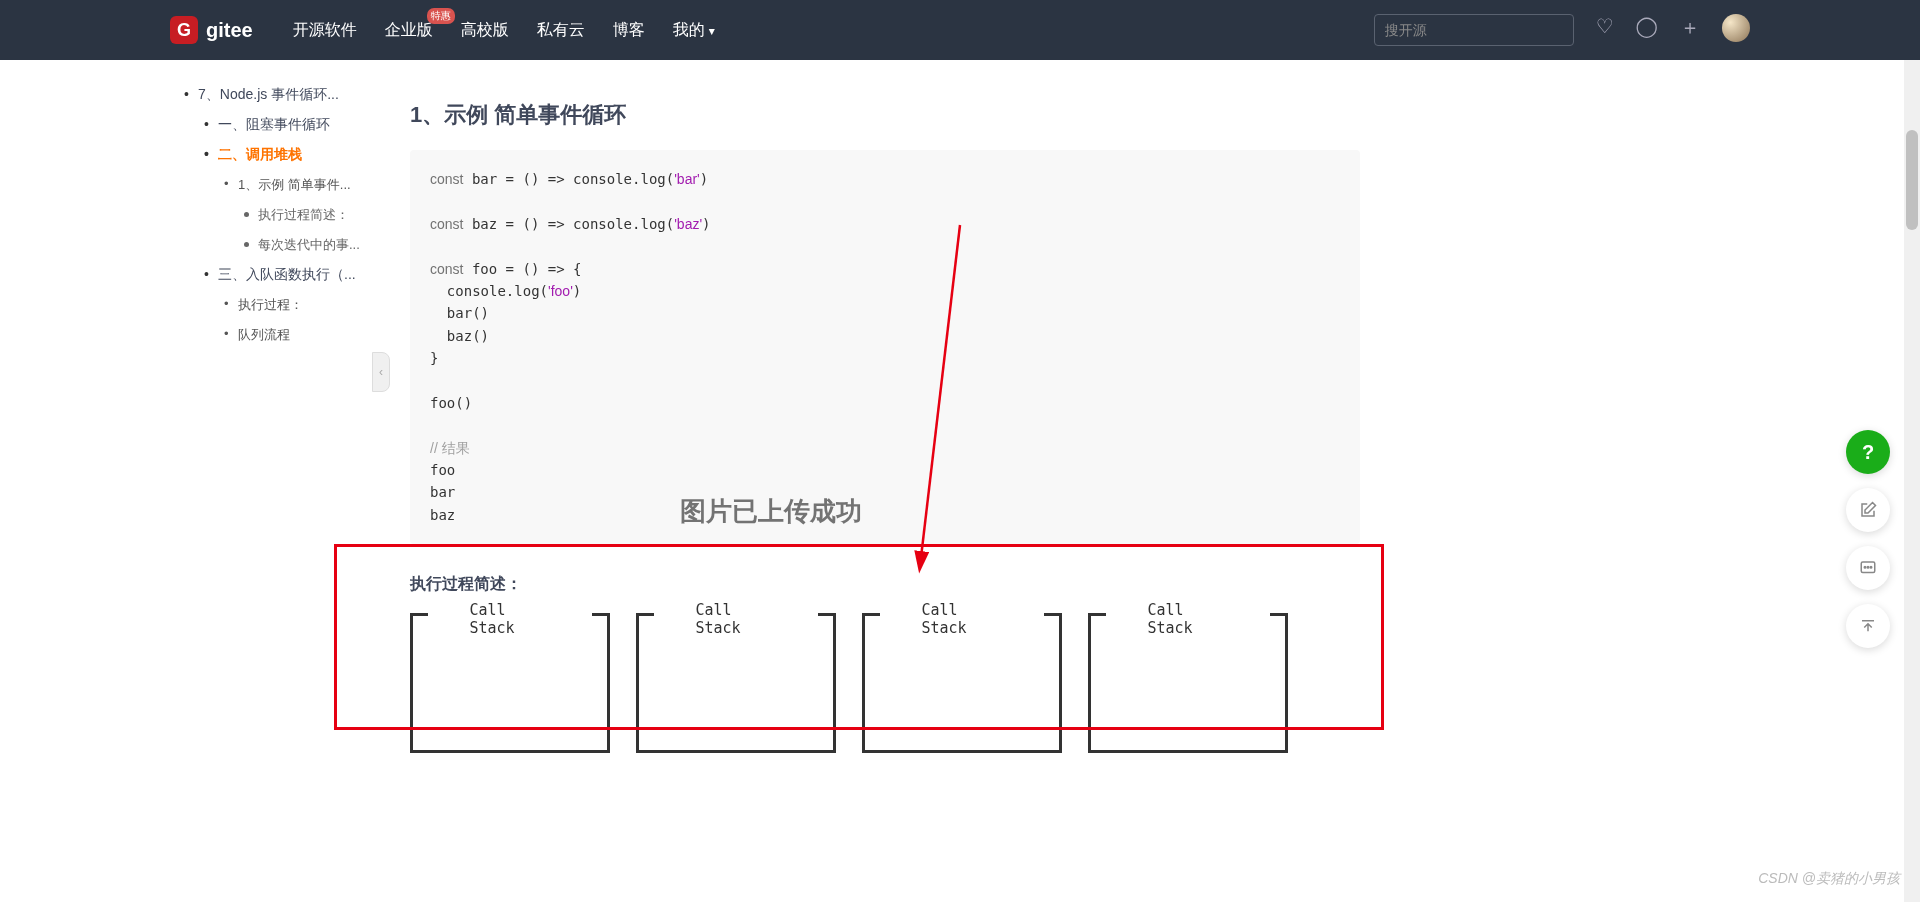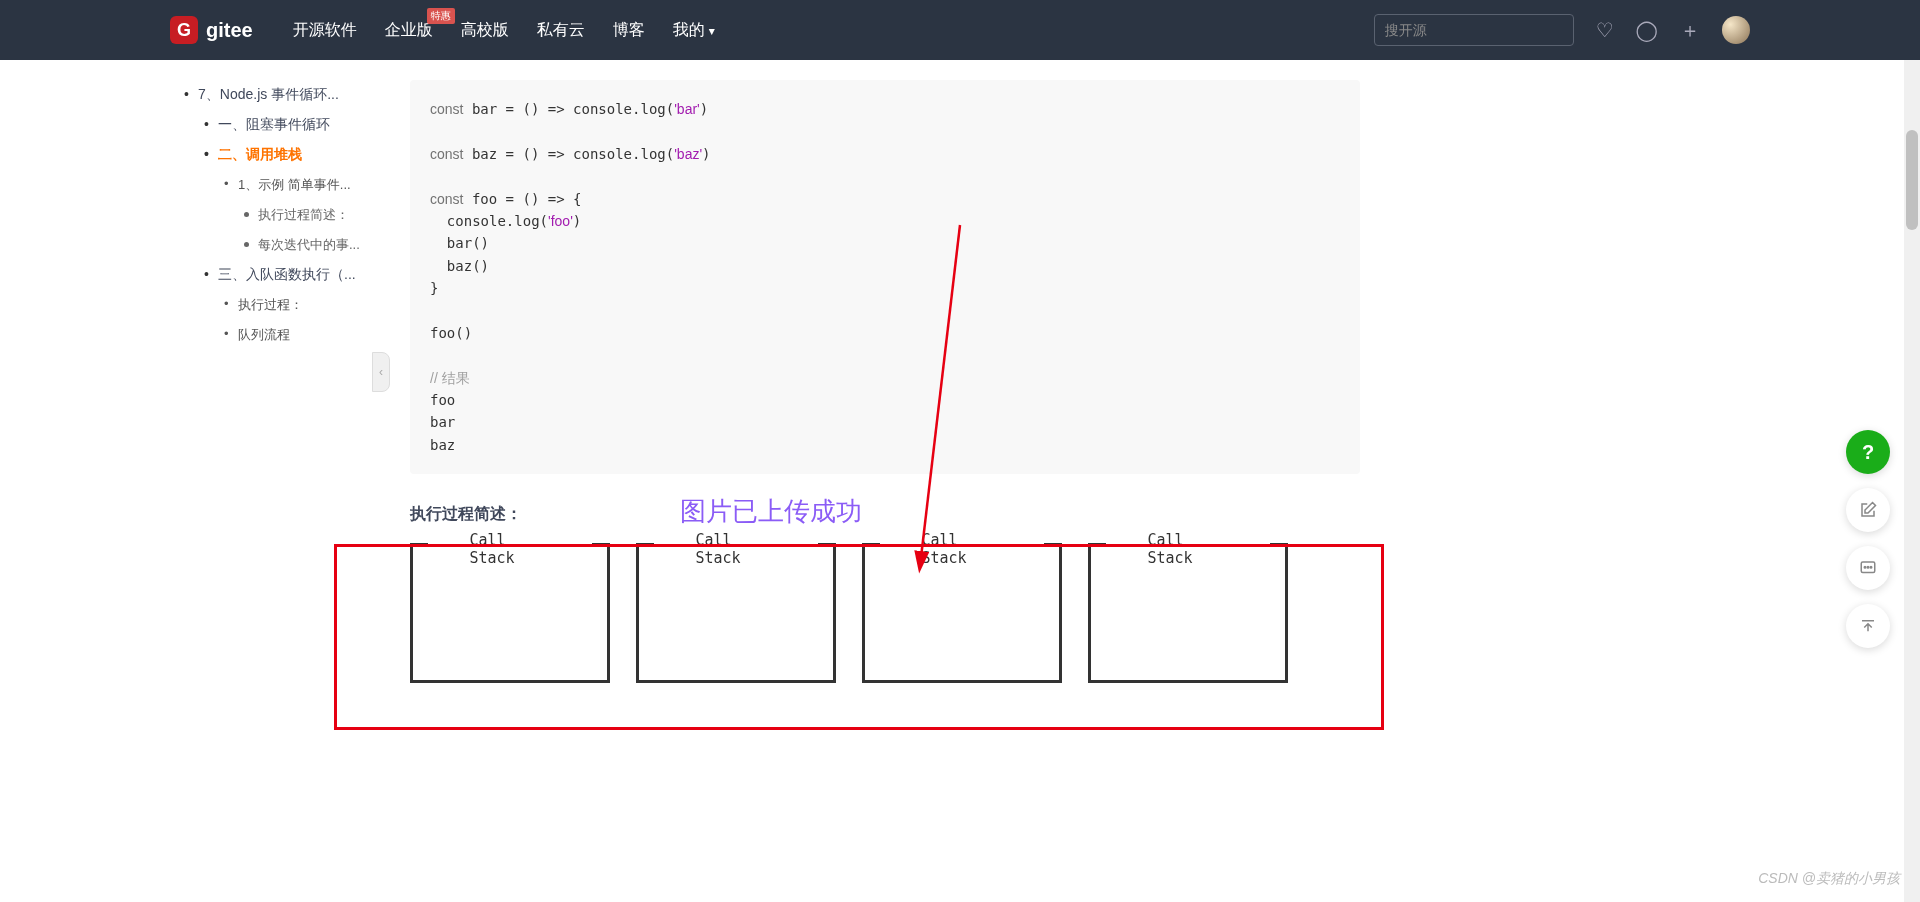--- a/index.html
+++ b/index.html
@@ -3,23 +3,23 @@
 <meta charset="utf-8">
 <style>
 *{margin:0;padding:0;box-sizing:border-box;font-family:-apple-system,BlinkMacSystemFont,"Segoe UI","PingFang SC","Microsoft YaHei",sans-serif}
 body{background:#fff;color:#333;width:1920px;height:902px;overflow:hidden;position:relative}
 .topbar{height:60px;background:#2b3442;display:flex;align-items:center;padding:0 20px;color:#fff}
 .logo-box{display:flex;align-items:center;gap:8px;margin-left:150px}
 .logo-icon{width:28px;height:28px;background:#c71d23;border-radius:6px;display:flex;align-items:center;justify-content:center;color:#fff;font-weight:bold;font-size:18px}
 .logo-text{font-size:20px;font-weight:600;color:#fff}
 .nav{display:flex;gap:28px;margin-left:40px;font-size:16px}
 .nav-item{color:#fff;cursor:pointer;position:relative}
-.nav-badge{position:absolute;top:-12px;right:-22px;background:#d9534f;color:#fff;font-size:10px;padding:1px 4px;border-radius:2px}
+.nav-badge{position:absolute;top:-12px;right:-22px;background:#d9534f;color:#fff;font-size:10px;padding:1px 4px;border-radius:7px}
 .nav-caret::after{content:"▾";margin-left:4px;font-size:12px}
-.search-wrap{margin-left:auto;display:flex;align-items:center;gap:22px}
+.search-wrap{margin-left:auto;display:flex;gap:22px}
 .search-input{width:200px;height:32px;background:transparent;border:1px solid #5a6270;border-radius:4px;padding:0 10px;color:#fff;font-size:14px}
 .search-input::placeholder{color:#888}
 .top-icon{color:#aab;font-size:20px;cursor:pointer}
 .avatar{width:28px;height:28px;border-radius:50%;background:radial-gradient(circle at 30% 30%,#f5e6c8,#8b7355);margin-right:150px}
 .page{display:flex;height:750px;padding-left:170px}
 .sidebar{width:220px;padding:20px 0 0 10px;font-size:14px;color:#40485b}
 .toc-item{padding:6px 0;cursor:pointer;white-space:nowrap;overflow:hidden;text-overflow:ellipsis}
 .toc-l1{padding-left:18px;position:relative}
 .toc-l1::before{content:"•";position:absolute;left:4px;color:#333}
 .toc-l2{padding-left:38px;position:relative}
@@ -30,21 +30,21 @@
 .toc-l4::before{content:"";position:absolute;left:64px;width:5px;height:5px;background:#666;border-radius:50%;top:12px}
 .toc-active{color:#fe7300;font-weight:600}
 .content{flex:1;padding:20px 30px 0 20px;max-width:1000px}
 .intro{font-size:16px;color:#40485b;margin-bottom:26px}
 .intro b{font-weight:700}
 .h2{font-size:22px;font-weight:700;color:#40485b;margin:20px 0}
 .code-block{background:#f8f8f8;border-radius:4px;padding:18px 20px;font-family:Consolas,Monaco,monospace;font-size:14px;line-height:1.6;color:#333;white-space:pre}
 .kw{color:#737373}
 .str{color:#a21caf}
 .cmt{color:#a0a0a0}
-.annot-text{position:absolute;left:680px;top:494px;color:#8b5cf6;font-size:26px;font-weight:400}
+.annot-text{position:absolute;left:680px;top:494px;color:#737373;font-size:26px;font-weight:700}
 .arrow-svg{position:absolute;left:850px;top:220px;pointer-events:none}
 .red-box{position:absolute;left:334px;top:544px;width:1050px;height:186px;border:3px solid #e60012;pointer-events:none}
 .h3{font-size:16px;font-weight:700;color:#40485b;margin:30px 0 18px}
 .stacks{display:flex;gap:26px;margin-top:10px}
 .stack{width:200px;height:140px;border:3px solid #333;border-top:none;position:relative}
 .stack-label{position:absolute;top:-12px;left:50%;transform:translateX(-50%);background:#fff;padding:0 8px;font-family:Consolas,monospace;font-size:15px;color:#333}
 .stack::before{content:"";position:absolute;top:0;left:-3px;width:18px;height:3px;background:#333}
 .stack::after{content:"";position:absolute;top:0;right:-3px;width:18px;height:3px;background:#333}
 .right-scroll{position:absolute;right:0;top:60px;width:16px;height:842px;background:#f0f0f0}
 .right-scroll-thumb{position:absolute;top:70px;width:12px;left:2px;height:100px;background:#c0c0c0;border-radius:6px}
@@ -88,20 +88,21 @@
     <div class="toc-item toc-l2 toc-active">二、调用堆栈</div>
     <div class="toc-item toc-l3">1、示例 简单事件...</div>
     <div class="toc-item toc-l4">执行过程简述：</div>
     <div class="toc-item toc-l4">每次迭代中的事...</div>
     <div class="toc-item toc-l2">三、入队函数执行（...</div>
     <div class="toc-item toc-l3">执行过程：</div>
     <div class="toc-item toc-l3">队列流程</div>
   </div>
 
   <div class="content">
+    <h2 class="h2">1、示例 简单事件循环</h2>
     <div class="code-block"><span class="kw">const</span> bar = () =&gt; console.log(<span class="str">'bar'</span>)
 
 <span class="kw">const</span> baz = () =&gt; console.log(<span class="str">'baz'</span>)
 
 <span class="kw">const</span> foo = () =&gt; {
   console.log(<span class="str">'foo'</span>)
   bar()
   baz()
 }
 

